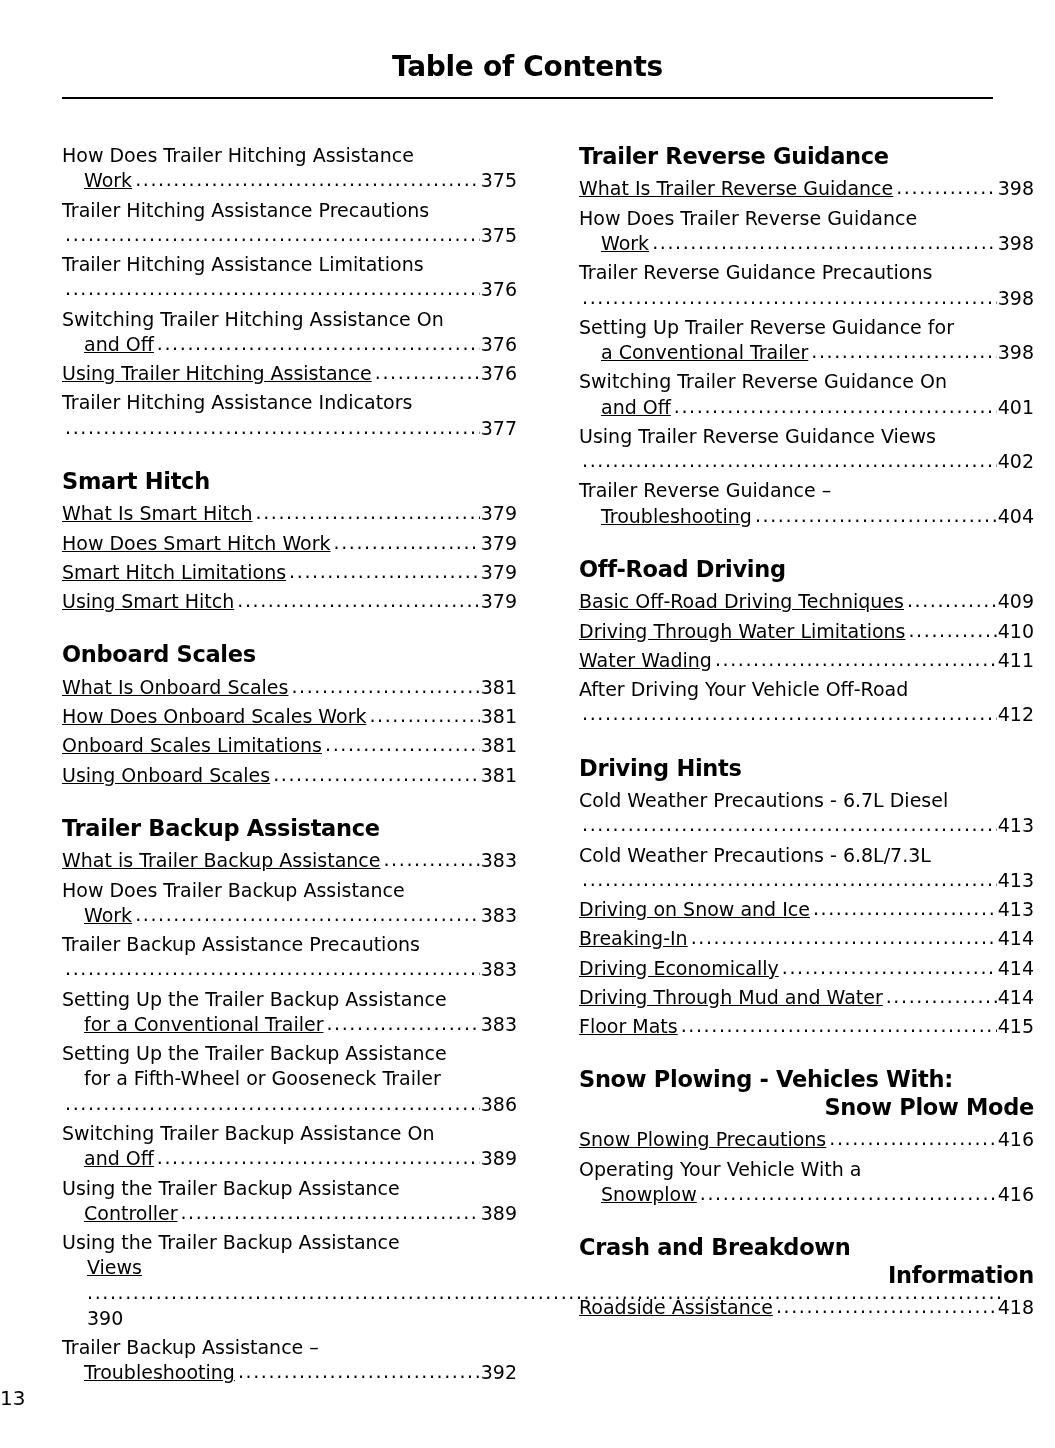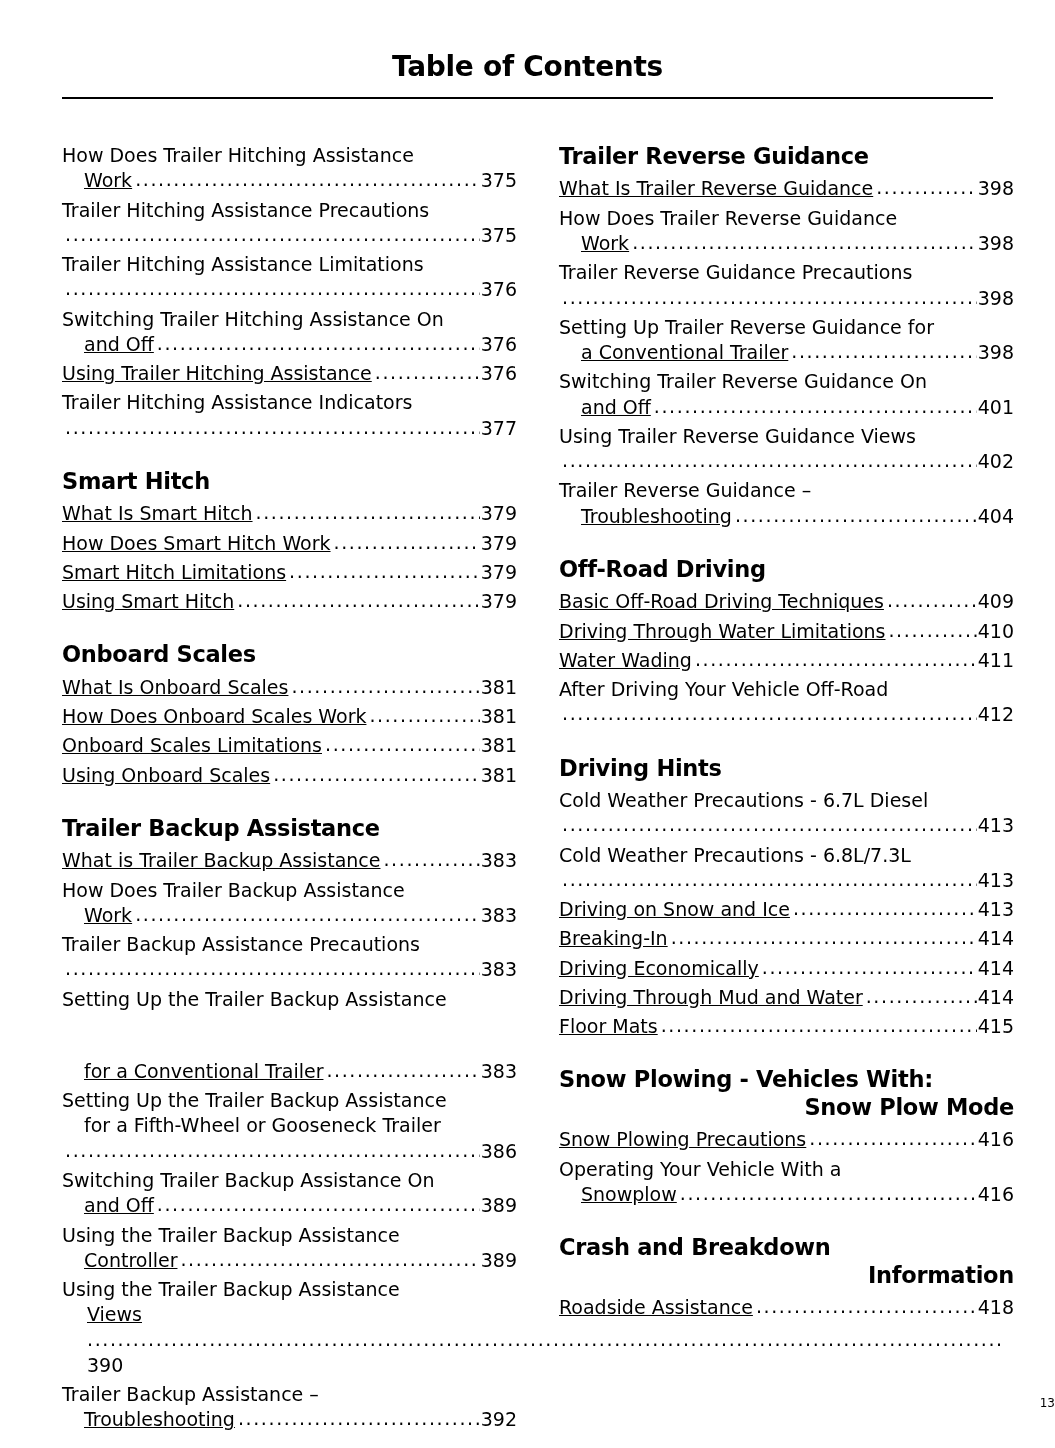--- a/index.html
+++ b/index.html
@@ -29,21 +29,21 @@
     letter-spacing: -0.3px;
     margin: 0 0 14px 0;
     padding-top: 6px;
   }
   .title-rule {
     border-bottom: 2px solid #000;
     margin: 0 0 44px 0;
   }
   .columns {
     display: flex;
-    gap: 42px;
+    gap: 62px;
     align-items: flex-start;
   }
   .col {
     width: 455px;
     flex: 0 0 455px;
   }
   .section-head {
     font-weight: bold;
     font-size: 22.5px;
     letter-spacing: -0.3px;
@@ -90,22 +90,22 @@
   }
   .row .pg {
     flex: 0 0 auto;
     white-space: pre;
   }
   .footer {
     position: absolute;
     bottom: 38px;
     left: 0;
     width: 100%;
-    text-align: right;
-    font-size: 12px;
+    text-align: left;
+    font-size: 20px;
   }
 </style>
 </head>
 <body>
 
 <div class="page">
   <h1 class="page-title">Table of Contents</h1>
   <div class="title-rule"></div>
 
   <div class="columns">
@@ -230,21 +230,21 @@
         </div>
         <div class="entry">
           <div class="ln">Trailer Backup Assistance Precautions</div>
           <div class="row">
             <span class="dots">........................................................................................................................</span>
             <span class="pg">383</span>
           </div>
         </div>
         <div class="entry">
           <div class="ln">Setting Up the Trailer Backup Assistance</div>
-          <div class="row ind" style="padding-left: 22px; margin-top: 47px;">
+          <div class="row ind" style="padding-left: 22px;">
             <span class="txt">for a Conventional Trailer</span>
             <span class="dots">........................................................................................................................</span>
             <span class="pg">383</span>
           </div>
         </div>
         <div class="entry">
           <div class="ln">Setting Up the Trailer Backup Assistance</div>
           <div class="ln ind">for a Fifth-Wheel or Gooseneck Trailer</div>
           <div class="row">
             <span class="dots">........................................................................................................................</span>

